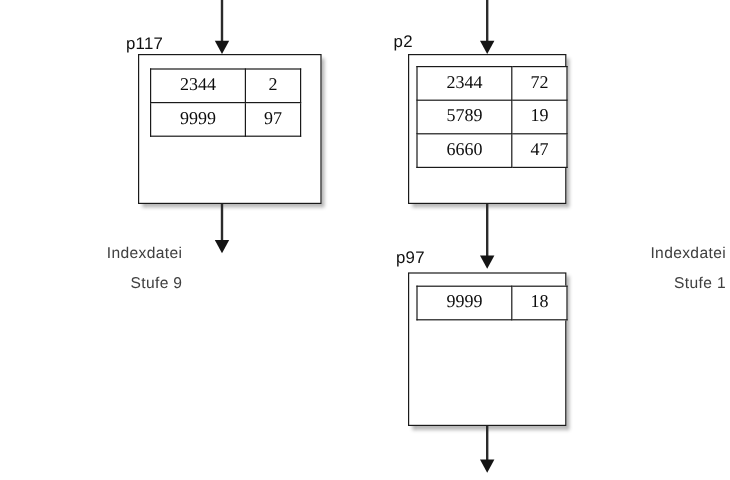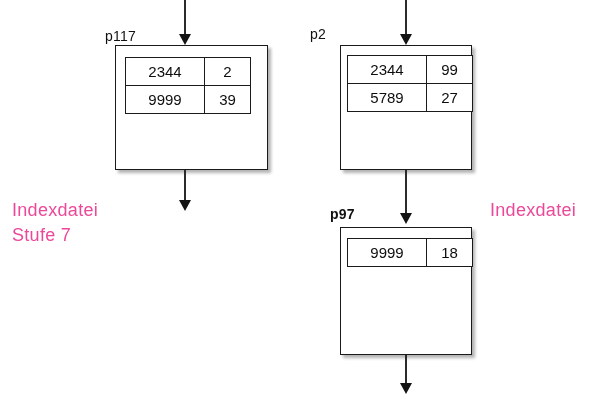--- a/index.html
+++ b/index.html
@@ -40,21 +40,21 @@
     background: #ffffff;
   }
   .rec-table td {
     border: 1px solid #1a1a1a;
     text-align: center;
     font-size: 15px;
     color: #0d0d0d;
     padding: 0;
     height: 27px;
     line-height: 27px;
-    font-family: Liberation Sans, sans-serif;
+    font-family: Liberation Serif, serif;
   }
   .rec-table td.key { width: 78px; }
   .rec-table td.ptr { width: 45px; }
 
   
   .arrow { position: absolute; }
   .arrow .shaft {
     position: absolute;
     left: 50%;
     top: 0;
@@ -69,24 +69,24 @@
     width: 0;
     height: 0;
     border-left: 6px solid transparent;
     border-right: 6px solid transparent;
     border-top: 11px solid #141414;
   }
 
   
   .caption {
     position: absolute;
-    text-align: left;
-    font-size: 18px;
+    text-align: right;
+    font-size: 13px;
     line-height: 25px;
-    color: #ec4899;
+    color: #404040;
     white-space: nowrap;
     letter-spacing: 0.3px;
   }
 </style>
 </head>
 <body>
 
 <div id="canvas">
 
   <div class="arrow" style="left:179px; top:0px; width:12px; height:45px;">
@@ -100,79 +100,84 @@
   </div>
 
   <table class="rec-table" style="left:125px; top:57px;">
     <tbody>
         <tr>
       <td class="key">2344</td>
       <td class="ptr">2</td>
     </tr>
     <tr>
       <td class="key">9999</td>
-      <td class="ptr">39</td>
+      <td class="ptr">97</td>
     </tr>
   </tbody>
     </table>
 
   <div class="arrow" style="left:179px; top:170px; width:12px; height:42px;">
     <div class="shaft" style="height:31px;"></div>
     <div class="head" style="top:30px;"></div>
   </div>
 
   <div class="arrow" style="left:400px; top:0px; width:12px; height:45px;">
     <div class="shaft" style="height:35px;"></div>
     <div class="head" style="top:34px;"></div>
   </div>
 
-  <div class="node-label" style="left:310px; top:26px;">p2</div>
+  <div class="node-label" style="left:328px; top:26px;">p2</div>
 
   <div class="node" style="left:340px; top:45px; width:132px; height:125px;">
   </div>
 
   <table class="rec-table" style="left:347px; top:55px;">
     <tbody>
         <tr>
       <td class="key">2344</td>
-      <td class="ptr">99</td>
+      <td class="ptr">72</td>
     </tr>
     <tr>
       <td class="key">5789</td>
-      <td class="ptr">27</td>
+      <td class="ptr">19</td>
+    </tr>
+    <tr>
+      <td class="key">6660</td>
+      <td class="ptr">47</td>
     </tr>
   </tbody>
     </table>
 
   <div class="arrow" style="left:400px; top:170px; width:12px; height:54px;">
     <div class="shaft" style="height:44px;"></div>
     <div class="head" style="top:43px;"></div>
   </div>
 
-  <div class="node-label" style="left:330px; top:206px;font-weight:bold;">p97</div>
+  <div class="node-label" style="left:330px; top:206px;">p97</div>
 
   <div class="node" style="left:340px; top:227px; width:132px; height:128px;">
   </div>
 
   <table class="rec-table" style="left:347px; top:238px;">
     <tbody>
         <tr>
       <td class="key">9999</td>
       <td class="ptr">18</td>
     </tr>
   </tbody>
     </table>
 
   <div class="arrow" style="left:400px; top:355px; width:12px; height:40px;">
     <div class="shaft" style="height:29px;"></div>
     <div class="head" style="top:28px;"></div>
   </div>
 
   <div class="caption" style="left:12px; top:198px; width:140px;">
     <div>Indexdatei</div>
-    <div>Stufe 7</div>
+    <div>Stufe 9</div>
   </div>
 
   <div class="caption" style="left:490px; top:198px; width:115px;">
     <div>Indexdatei</div>
+    <div>Stufe 1</div>
   </div>
 
 </div>
 
 </body></html>

